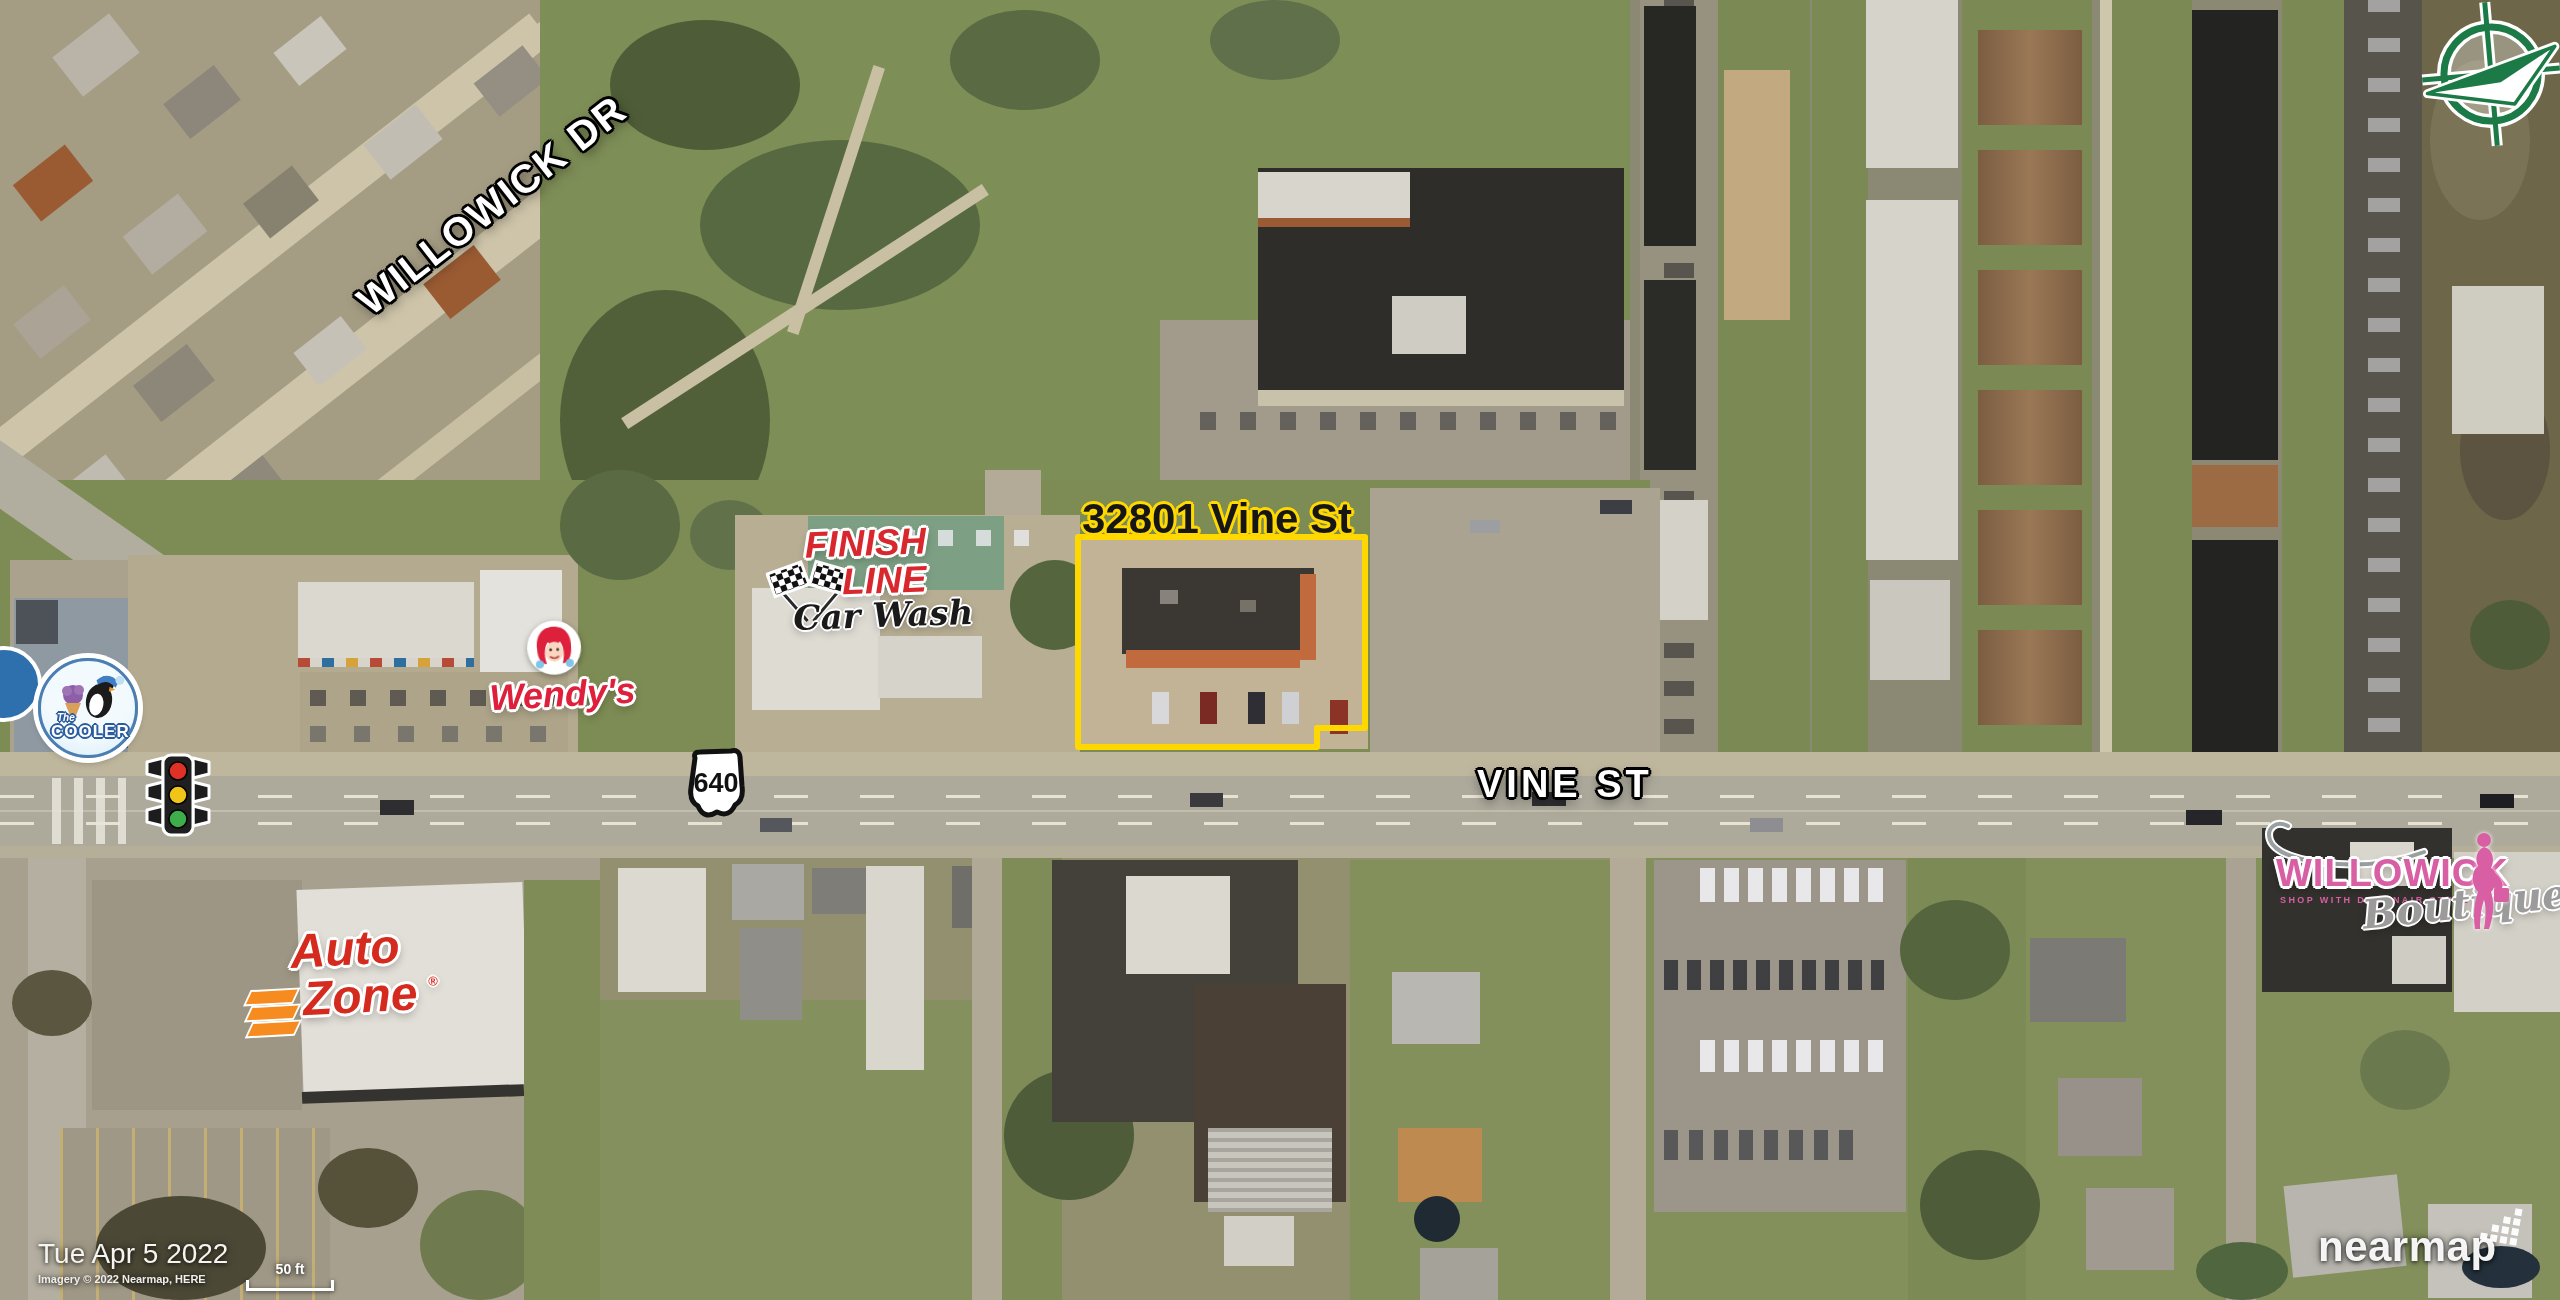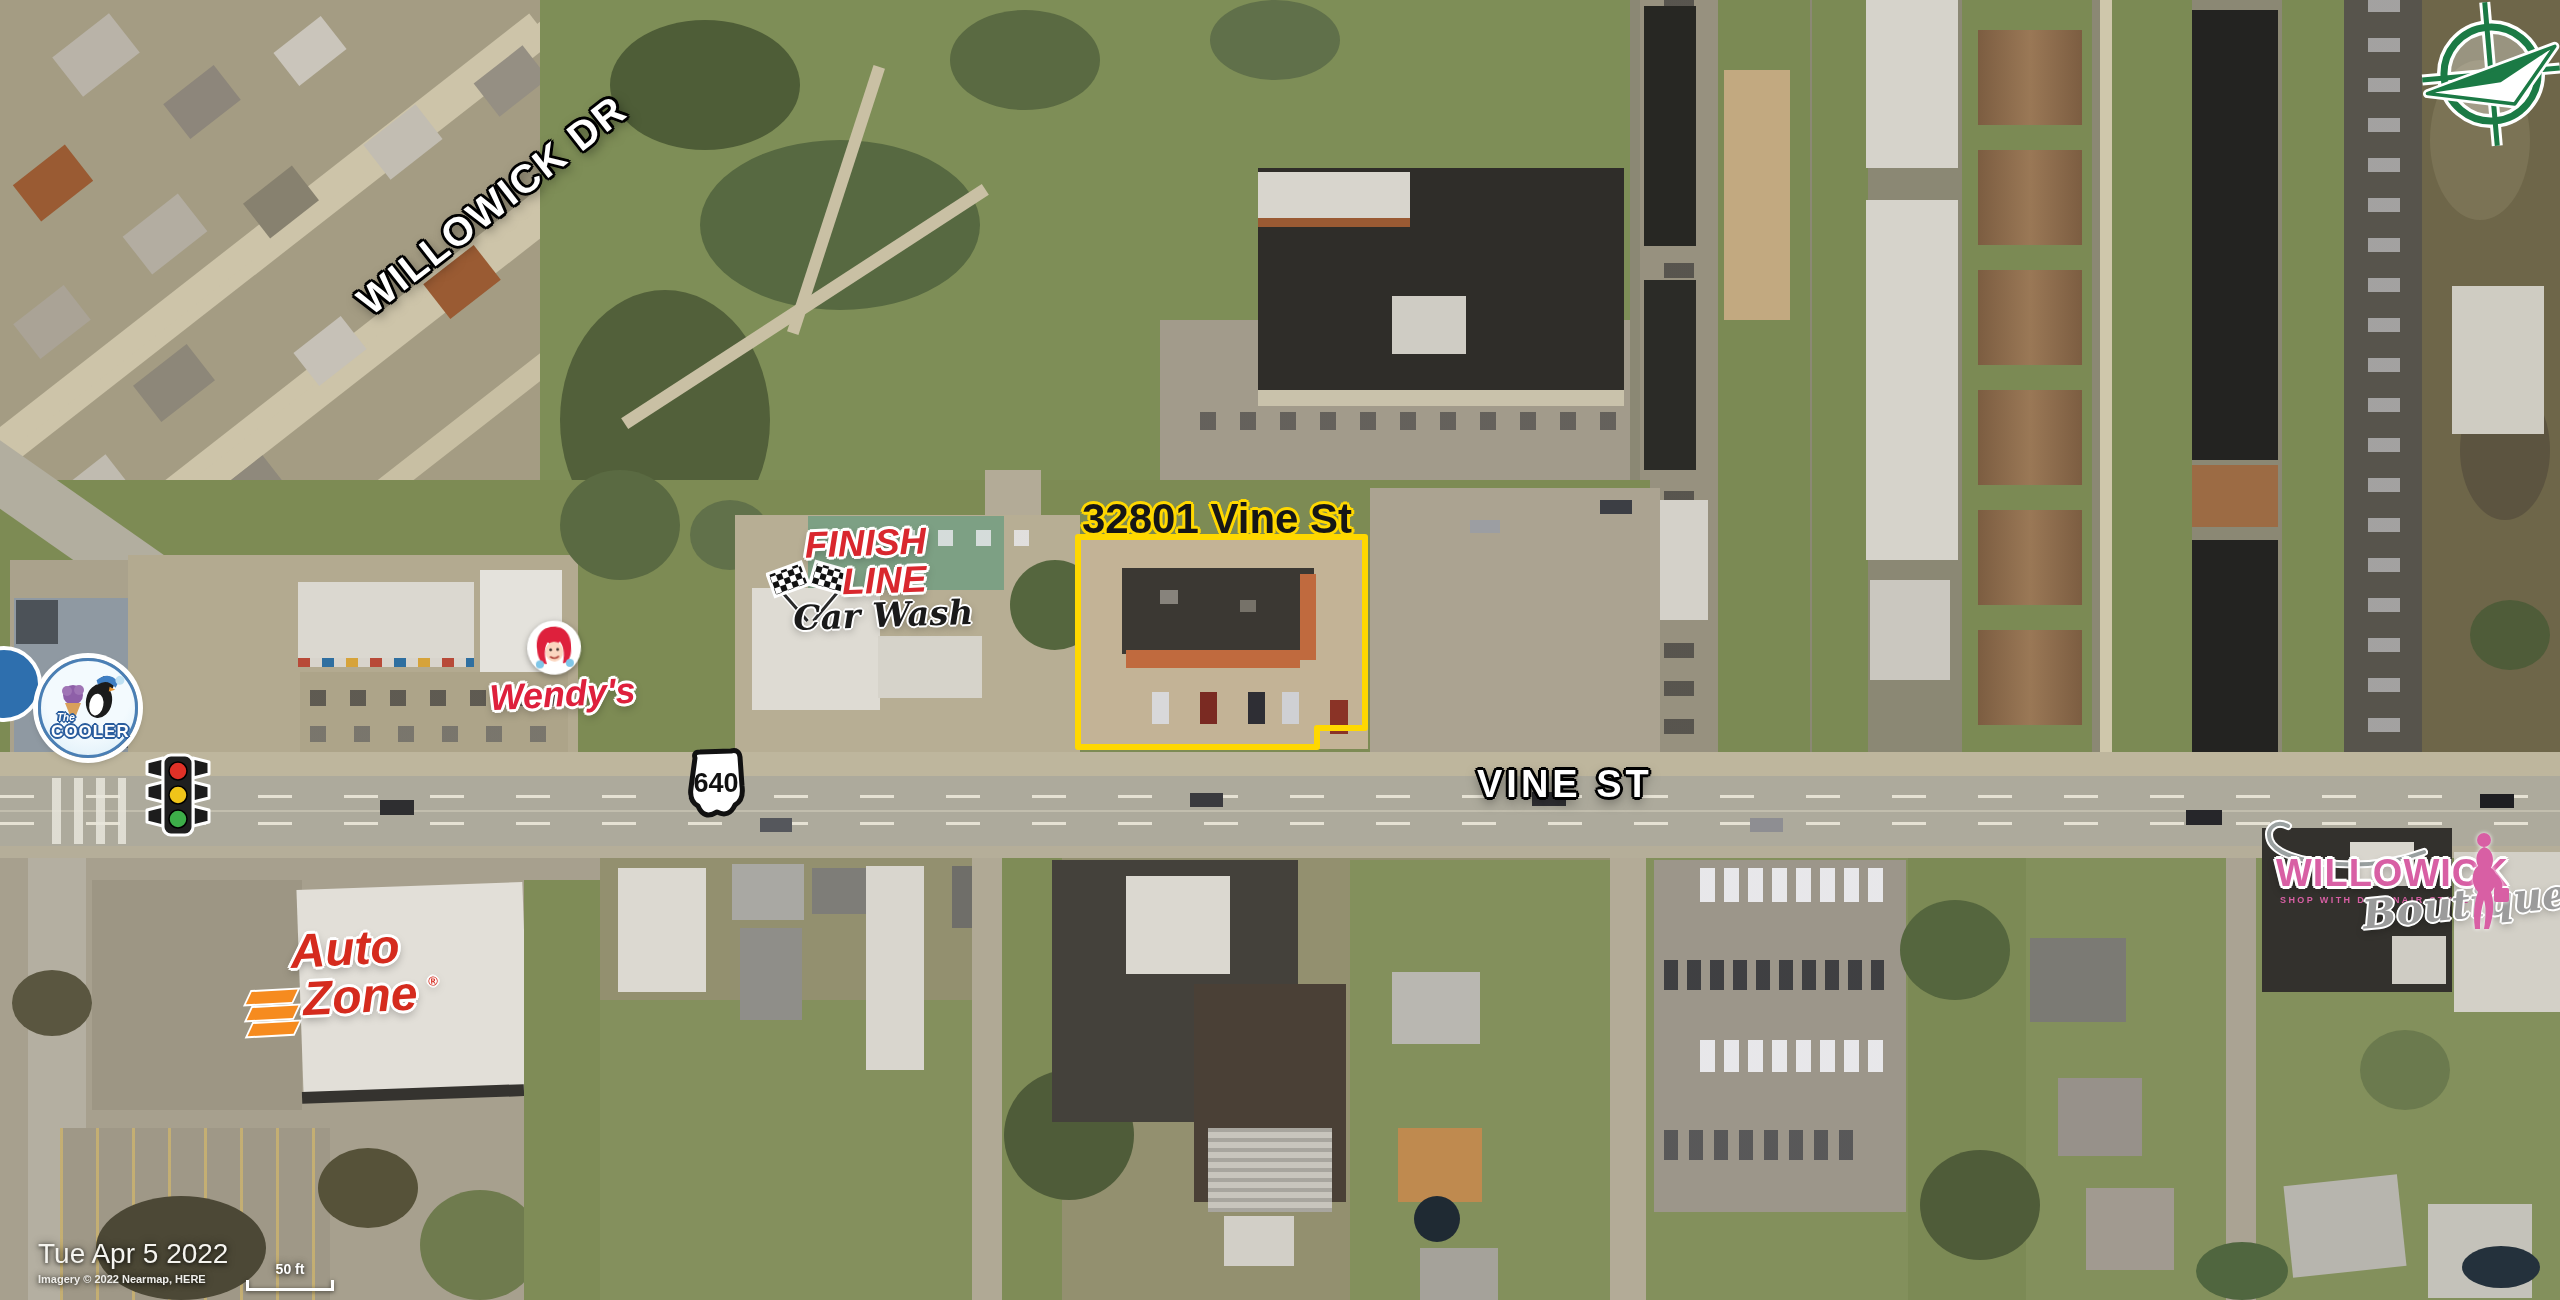--- a/index.html
+++ b/index.html
@@ -340,14 +340,31 @@
     </g>
   </svg>
 
   <div class="lbl soft" style="left:38px;top:1240px;font-size:28px;font-weight:500;color:#f5f4ef;z-index:9">Tue Apr 5 2022</div>
   <div class="lbl soft" style="left:38px;top:1274px;font-size:11px;font-weight:600;color:#efeeea;z-index:9">Imagery © 2022 Nearmap, HERE</div>
   <div class="s" style="left:244px;top:1262px;width:92px;height:32px;z-index:9">
     <div class="lbl soft" style="left:0;top:0;width:92px;text-align:center;font-size:14px;font-weight:bold;color:#fff">50 ft</div>
     <div class="s" style="left:2px;top:18px;width:88px;height:11px;border-left:3px solid #fff;border-right:3px solid #fff;border-bottom:3px solid #fff;filter:drop-shadow(0 1px 2px rgba(0,0,0,.6))"></div>
   </div>
 
+  <div class="s" style="left:2318px;top:1206px;width:230px;height:70px;z-index:9">
+    <div class="lbl soft" style="left:0;top:20px;font-size:42px;font-weight:bold;color:rgba(255,255,255,.95);letter-spacing:.5px">nearmap</div>
+    <svg width="44" height="44" viewBox="0 0 44 44" style="position:absolute;left:162px;top:0;transform:rotate(10deg)">
+      <g fill="rgba(255,255,255,.95)">
+        <rect x="32" y="0" width="7" height="7"></rect>
+        <rect x="22" y="10" width="7" height="7"></rect>
+          <rect x="32" y="10" width="7" height="7"></rect>
+        <rect x="12" y="20" width="7" height="7"></rect>
+          <rect x="22" y="20" width="7" height="7"></rect>
+          <rect x="32" y="20" width="7" height="7"></rect>
+        <rect x="2" y="30" width="7" height="7"></rect>
+          <rect x="12" y="30" width="7" height="7"></rect>
+          <rect x="22" y="30" width="7" height="7"></rect>
+          <rect x="32" y="30" width="7" height="7"></rect>
+      </g>
+    </svg>
+  </div>
 
 </div>
 
 </body></html>

